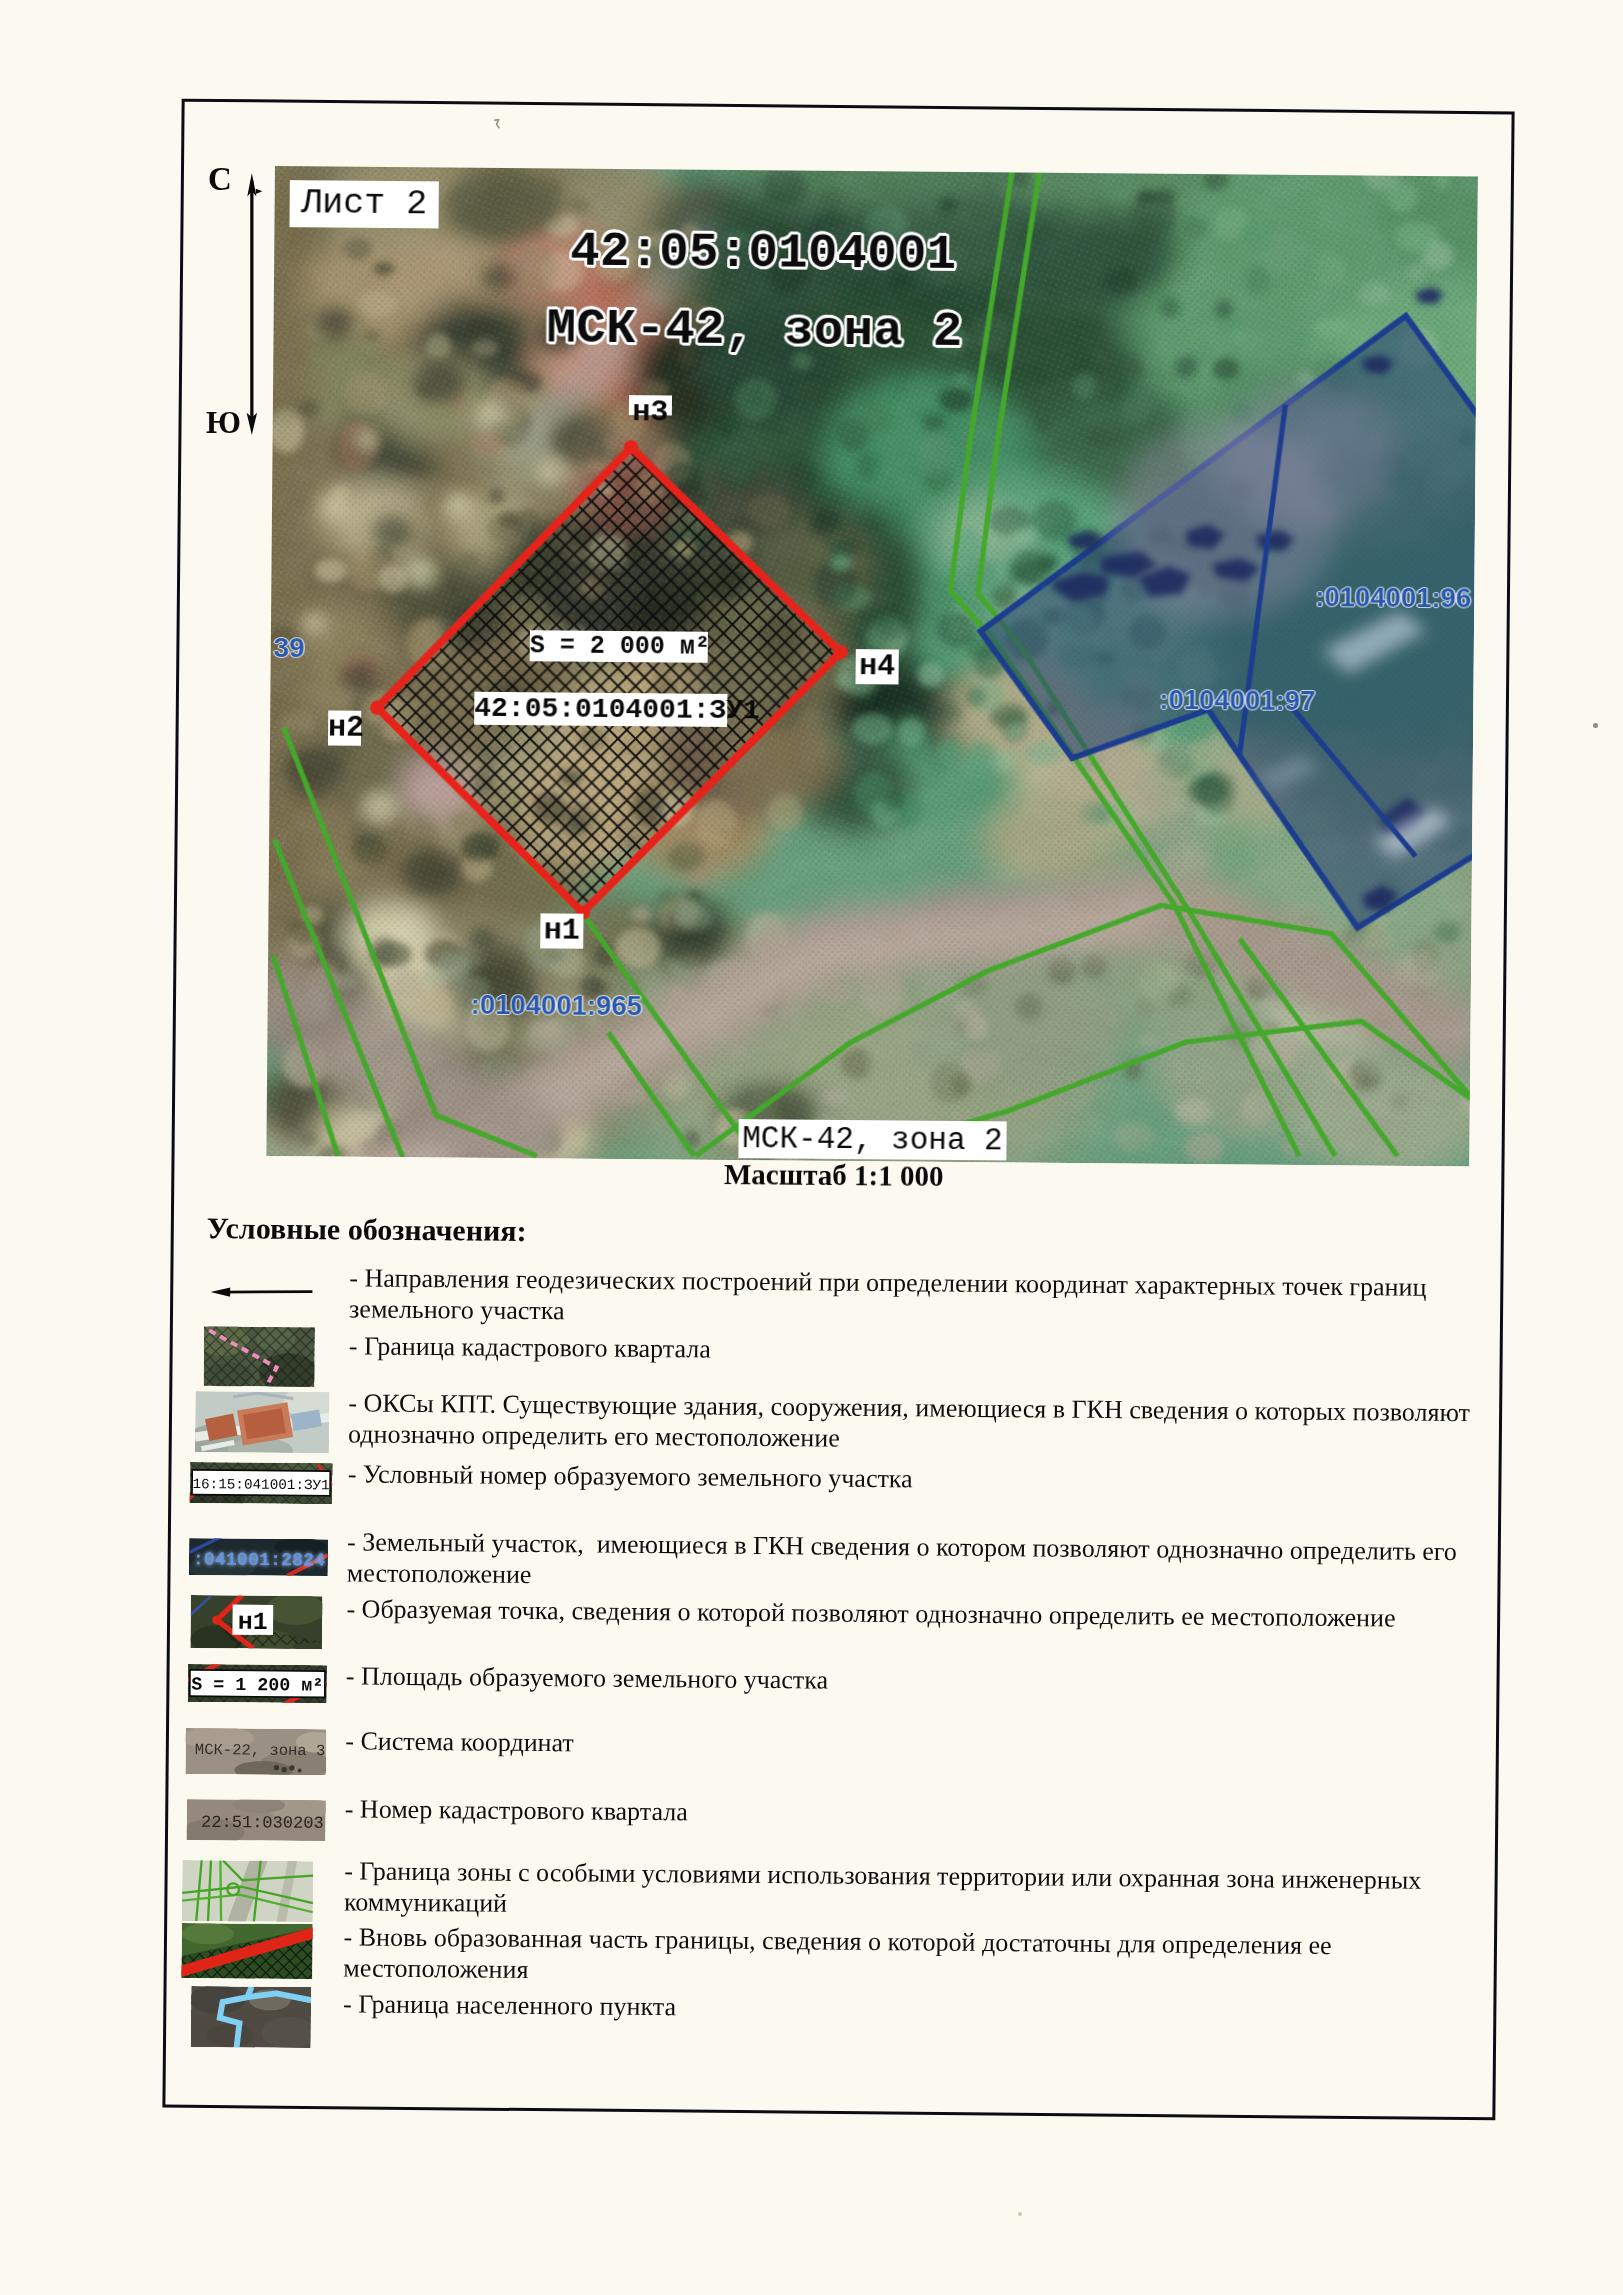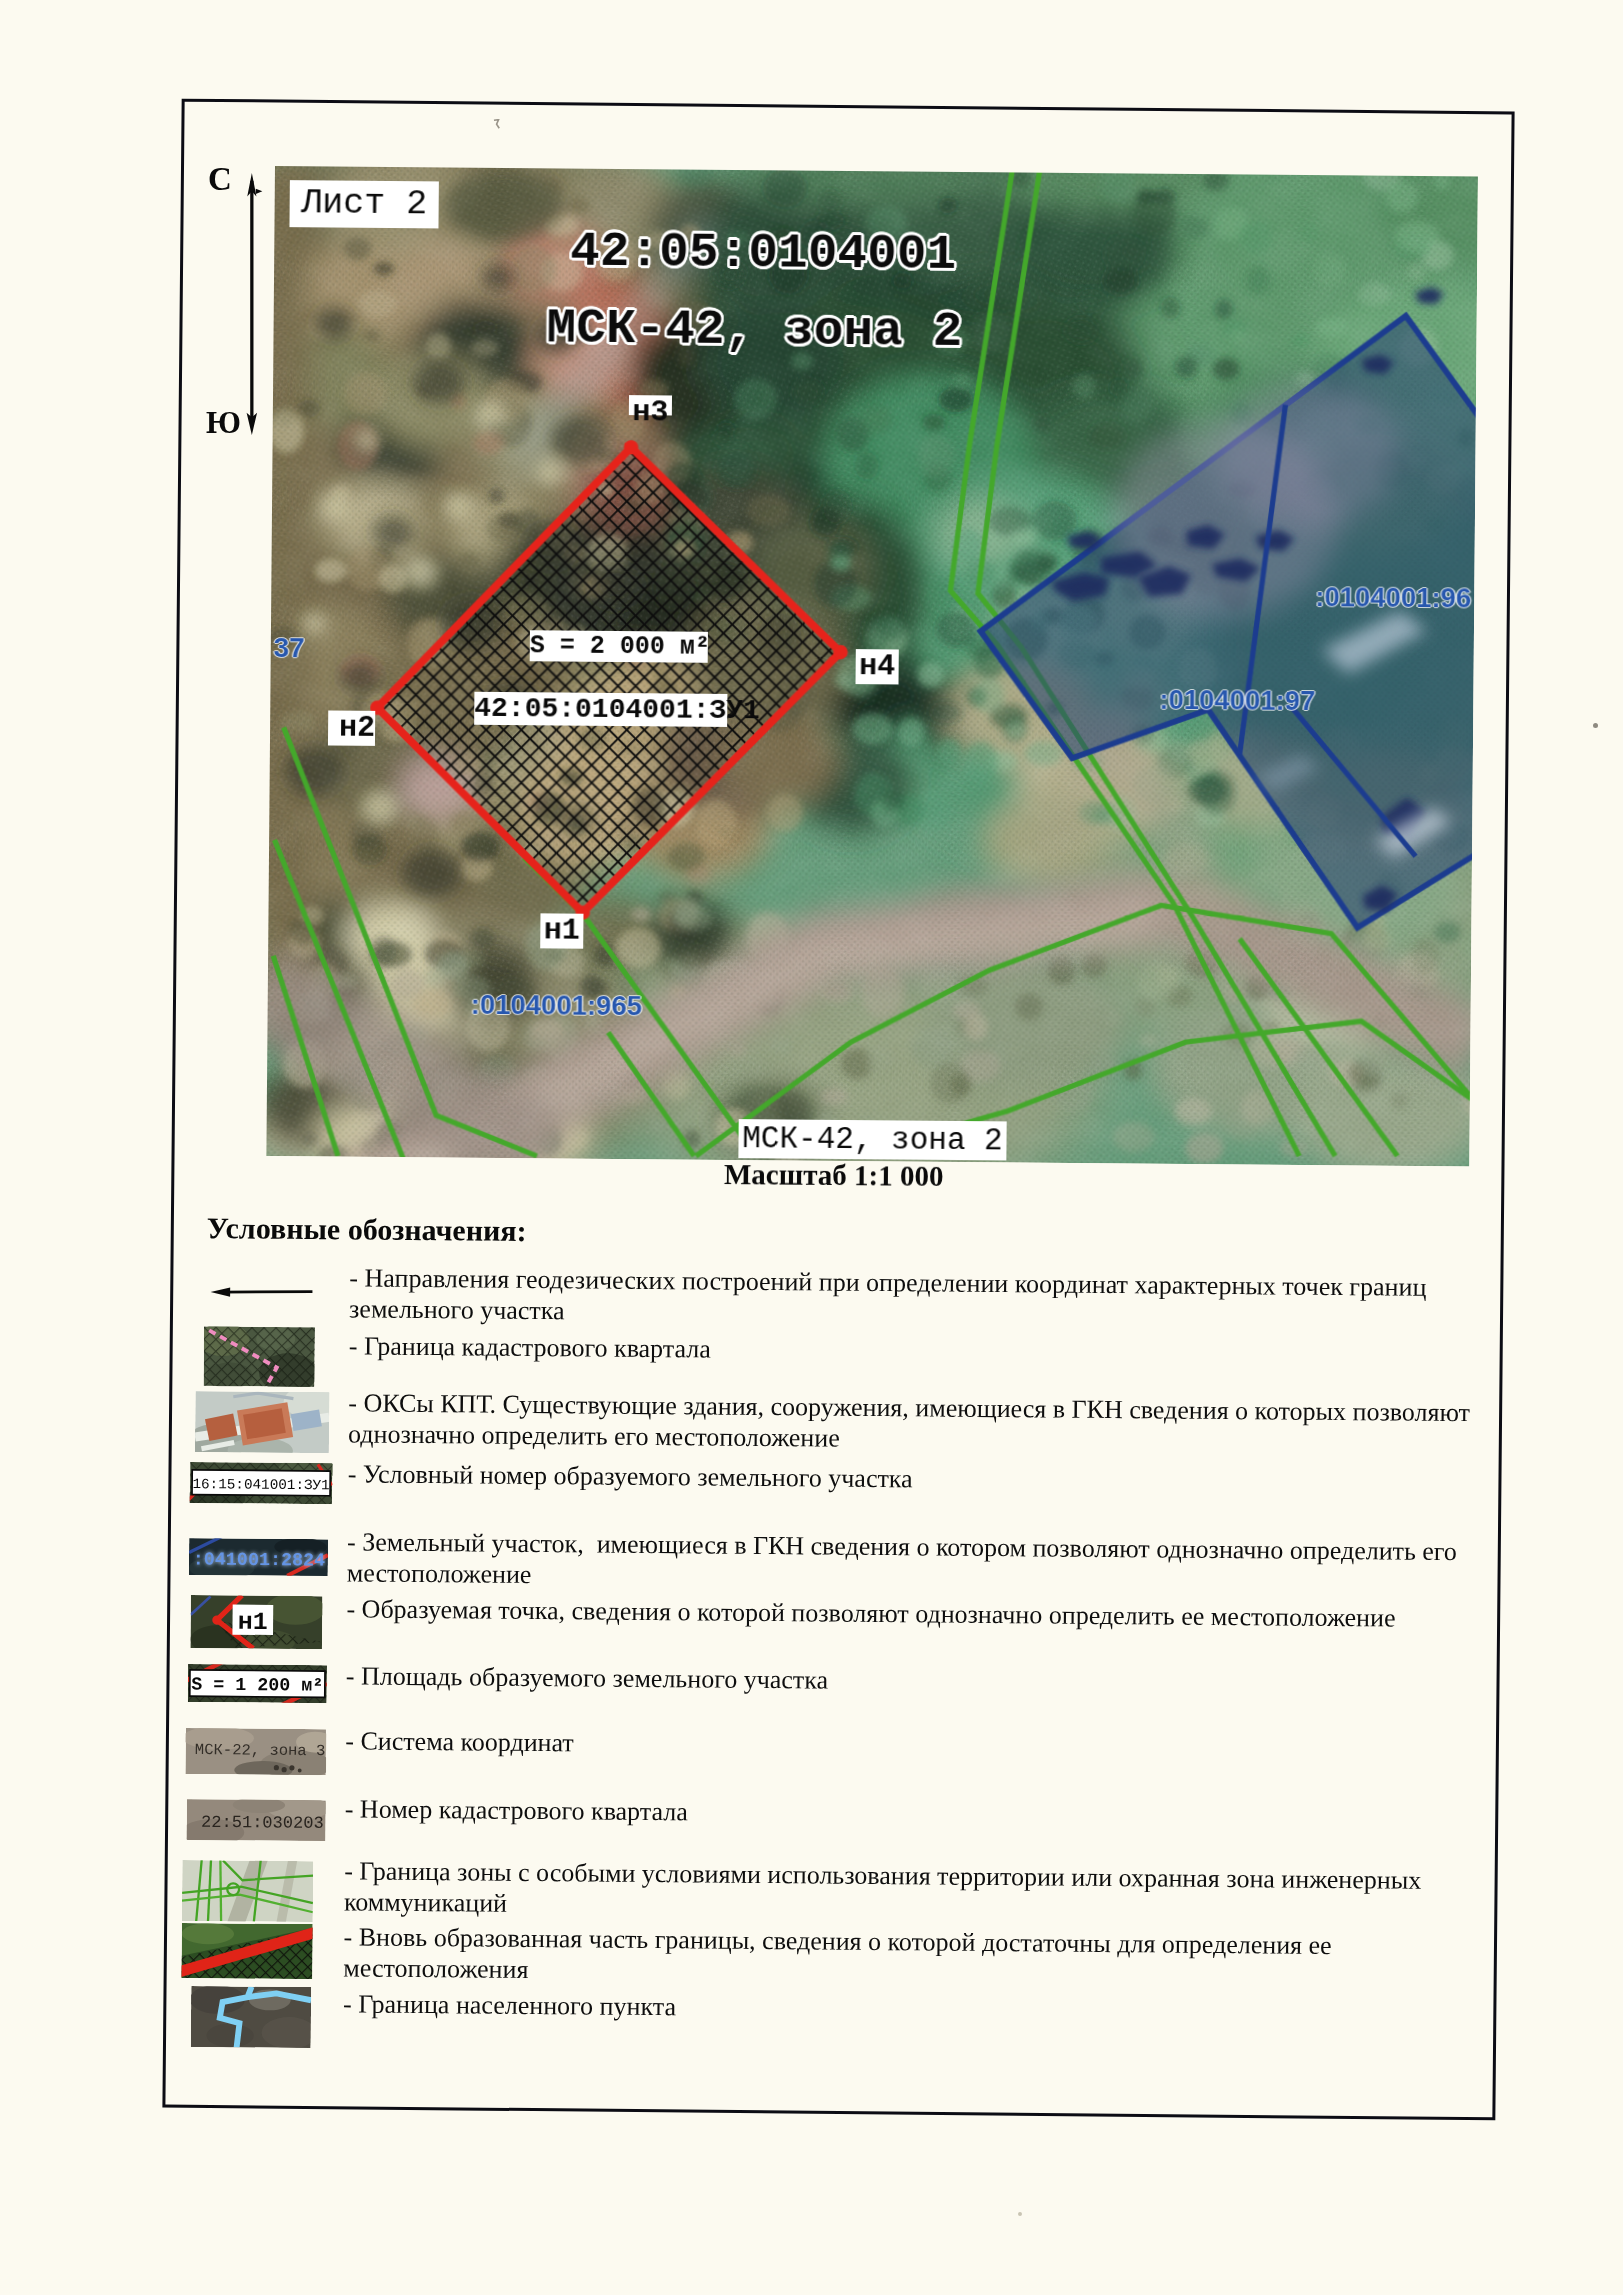--- a/index.html
+++ b/index.html
@@ -855,29 +855,29 @@
 <div class="abs wbox" style="left:15px;top:13.6px;width:149px;height:47px;font-size:35px;line-height:47px;text-align:center;font-weight:normal;">Лист 2</div>
 
 <div class="abs mono ol" style="left:296px;top:55px;font-size:49px;font-weight:bold;color:#0c0c0c;letter-spacing:0.3px;">42:05:0104001</div>
 
 <div class="abs mono ol" style="left:273px;top:132px;font-size:49px;font-weight:bold;color:#0c0c0c;letter-spacing:0.3px;">МСК-42, зона 2</div>
 
 <div class="abs wbox" style="left:356px;top:226px;width:43px;height:20px;font-size:30px;line-height:35px;text-align:center;">н3</div>
 
 <div class="abs wbox" style="left:585px;top:465px;width:43px;height:35px;font-size:30px;line-height:35px;text-align:center;margin-top:13px;">н4</div>
 
-<div class="abs wbox" style="left:58px;top:544px;width:47px;height:35px;font-size:30px;line-height:35px;text-align:right;">н2</div>
+<div class="abs wbox" style="left:58px;top:544px;width:33px;height:35px;font-size:30px;line-height:35px;text-align:left;">н2</div>
 
 <div class="abs wbox" style="left:272px;top:745px;width:43px;height:35px;font-size:30px;line-height:35px;text-align:center;">н1</div>
 
 <div class="abs wbox" style="left:259px;top:462px;width:178px;height:31px;font-size:25px;line-height:31px;text-align:center;">S = 2 000 м²</div>
 
 <div class="abs wbox" style="left:204px;top:524px;width:253px;height:33px;font-size:28px;line-height:33px;text-align:center;">42:05:0104001:ЗУ1</div>
 
-<div class="abs bluetxt" style="left:2.7px;top:466px;font-size:28px;">37</div>
+<div class="abs bluetxt" style="left:2.7px;top:466px;font-size:28px;">39</div>
 
 <div class="abs bluetxt" style="left:203px;top:821px;font-size:27.5px;">:0104001:965</div>
 
 <div class="abs bluetxt" style="left:1044px;top:406px;font-size:27.5px;">:0104001:96</div>
 
 <div class="abs bluetxt" style="left:889px;top:510px;font-size:27.5px;">:0104001:97</div>
 
 <div class="abs wbox" style="left:472px;top:949px;width:268px;height:39px;font-size:31px;line-height:39px;text-align:center;font-weight:normal;">МСК-42, зона 2</div>
 </div>
 

